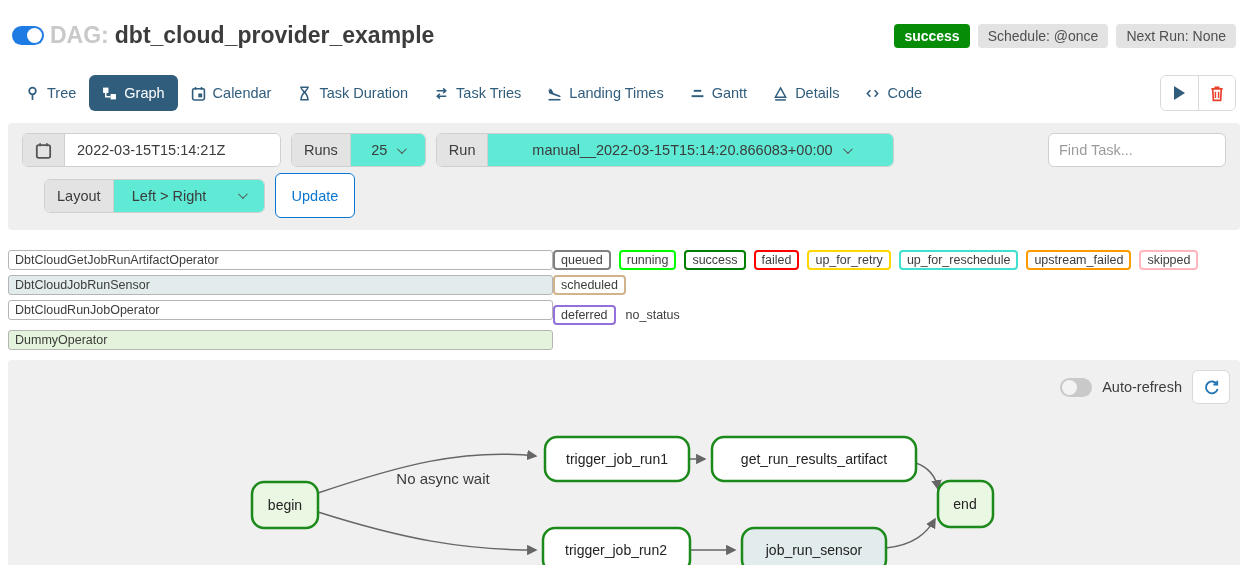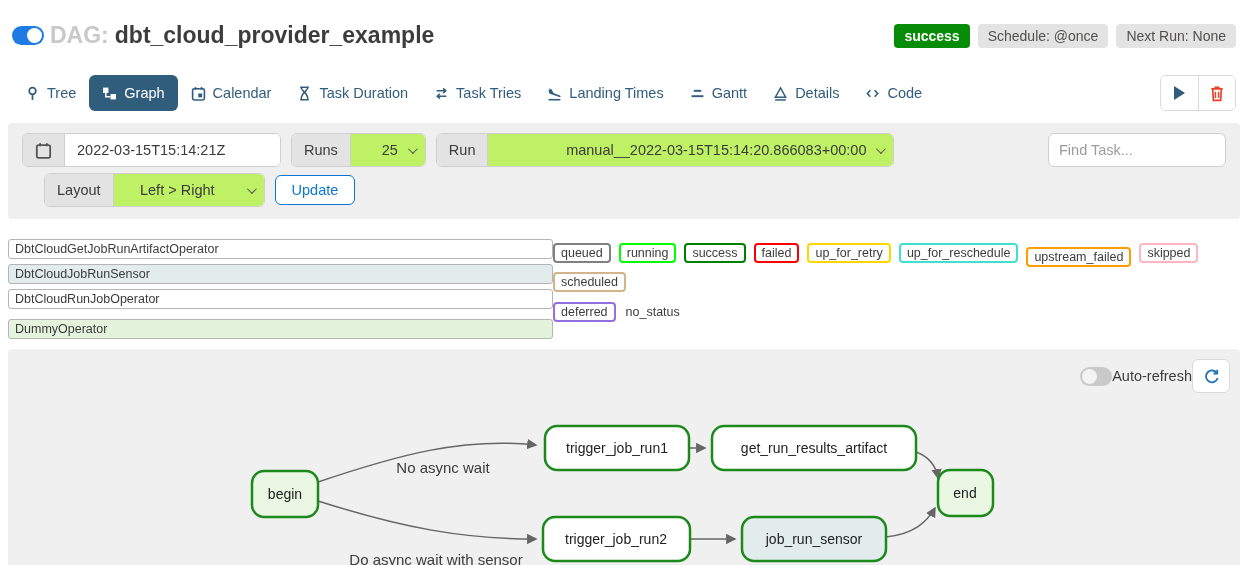--- a/index.html
+++ b/index.html
@@ -29,39 +29,39 @@
   .tab-actions .act + .act { border-left:1px solid #d9d9d9; }
   .play-tri { width:0; height:0; border-left:11px solid #315d7d; border-top:7px solid transparent; border-bottom:7px solid transparent; }
 
   
   .filter-panel { margin:12px 8px 0 8px; background:#efefef; border-radius:4px; padding:10px 14px 12px 14px; }
   .filter-row { display:flex; align-items:center; }
   .filter-row + .filter-row { margin-top:6px;padding-left:22px; }
   .igroup { display:flex; align-items:stretch; height:34px; border-radius:6px; overflow:hidden; border:1px solid #cfcfcf; background:#fff; }
   .addon { background:#e3e3e3; display:flex; align-items:center; padding:0 12px; font-size:14.5px; color:#3c3c3c; border-right:1px solid #cfcfcf; }
   .ival { display:flex; align-items:center; padding:0 12px; font-size:14.5px; color:#3c3c3c; background:#fff; white-space:nowrap; }
-  .sel { display:flex; align-items:center; justify-content:flex-end; gap:10px; padding:0 10px; font-size:14.5px; color:#3c3c3c; background:#bef264; cursor:pointer; white-space:nowrap; }
+  .sel { display:flex; align-items:center; justify-content:center; gap:10px; padding:0 10px; font-size:14.5px; color:#3c3c3c; background:#5eead4; cursor:pointer; white-space:nowrap; }
   .chev { width:7px; height:7px; border-right:1.6px solid #555; border-bottom:1.6px solid #555; transform:rotate(45deg) translateY(-2px); flex:none; }
   .gap { width:10px; flex:none; }
   .find-task { margin-left:auto; width:178px; height:34px; border:1px solid #cfcfcf; border-radius:6px; padding:0 10px; font-size:14.5px; font-family:"Liberation Sans",sans-serif; color:#3c3c3c; background:#fff; }
   .find-task::placeholder { color:#9b9b9b; }
-  .update-btn { margin-left:10px; height:30px; padding:0 16px; background:#fff; border:1.5px solid #0b76d2; color:#0b76d2; font-size:14.5px; border-radius:6px; cursor:pointer; font-family:"Liberation Sans",sans-serif; }
+  .update-btn { margin-left:10px; height:45px; padding:0 16px; background:#fff; border:1.5px solid #0b76d2; color:#0b76d2; font-size:14.5px; border-radius:6px; cursor:pointer; font-family:"Liberation Sans",sans-serif; }
 
   
   .legend { display:flex; align-items:flex-start; padding:0 8px; margin-top:20px; }
   .ops { width:545px; display:flex; flex-wrap:wrap; gap:5px 6px; align-content:flex-start;flex-direction:column; }
   .sts { flex:1; display:flex; flex-wrap:wrap; gap:5px 8px; align-content:flex-start; align-items:center; }
   .break { width:100%; height:0; }
   .op-badge { font-size:12.5px; color:#3c3c3c; border:1px solid #b5b5b5; border-radius:3px; padding:2px 6px; background:#fff; white-space:nowrap; }
   .st-badge { font-size:12.5px; color:#3c3c3c; border:2px solid #808080; border-radius:4px; padding:1px 6px; background:#fff; white-space:nowrap; }
   .st-plain { font-size:12.5px; color:#3c3c3c; padding:1px 2px; }
 
   
   .graph-panel { position:relative; margin:10px 8px 0 8px; height:250px; background:#f0f0f0; border-radius:4px; }
-  .graph-controls { position:absolute; top:10px; right:10px; display:flex; align-items:center; z-index:2; }
+  .graph-controls { position:absolute; top:10px; right:10px; display:flex; align-items:center; gap:10px; z-index:2; }
   .ar-label { font-size:14.5px; color:#3c3c3c; }
   .refresh-btn { width:38px; height:34px; background:#fff; border:1px solid #d9d9d9; border-radius:6px; display:flex; align-items:center; justify-content:center; cursor:pointer; }
   .graph-svg { position:absolute; left:0; top:0; width:100%; height:100%; }
   .node-rect { stroke:#1b8a1b; stroke-width:2.5; cursor:pointer; }
   .node-label { font-size:14px; fill:#222; text-anchor:middle; font-family:"Liberation Sans",sans-serif; }
   .edge { fill:none; stroke:#666; stroke-width:1.5; }
   .edge-label { font-size:15px; fill:#3c3c3c; text-anchor:middle; font-family:"Liberation Sans",sans-serif; }
 </style>
 </head>
 <body>
@@ -211,21 +211,21 @@
       <i class="break"></i>
       <span class="op-badge" style="background-color: rgb(228, 243, 220);">DummyOperator</span>
     </div>
     <div class="sts">
       <span class="st-badge" style="border-color: rgb(128, 128, 128);">queued</span>
       <span class="st-badge" style="border-color: rgb(1, 255, 1);">running</span>
       <span class="st-badge" style="border-color: rgb(0, 128, 0);">success</span>
       <span class="st-badge" style="border-color: rgb(254, 0, 0);">failed</span>
       <span class="st-badge" style="border-color: rgb(255, 215, 0);">up_for_retry</span>
       <span class="st-badge" style="border-color: rgb(64, 224, 208);">up_for_reschedule</span>
-      <span class="st-badge" style="border-color: rgb(255, 156, 1); margin-top: 8px;">upstream_failed</span>
+      <span class="st-badge" style="border-color: rgb(255, 156, 1);">upstream_failed</span>
       <span class="st-badge" style="border-color: rgb(255, 182, 193);">skipped</span>
       <span class="st-badge" style="border-color: rgb(210, 180, 140);">scheduled</span>
       <i class="break"></i>
       <span class="st-badge" style="border-color: rgb(147, 112, 219);">deferred</span>
       <span class="st-plain">no_status</span>
     </div>
   </div>
 
   <div class="graph-panel">
     <div class="graph-controls">

